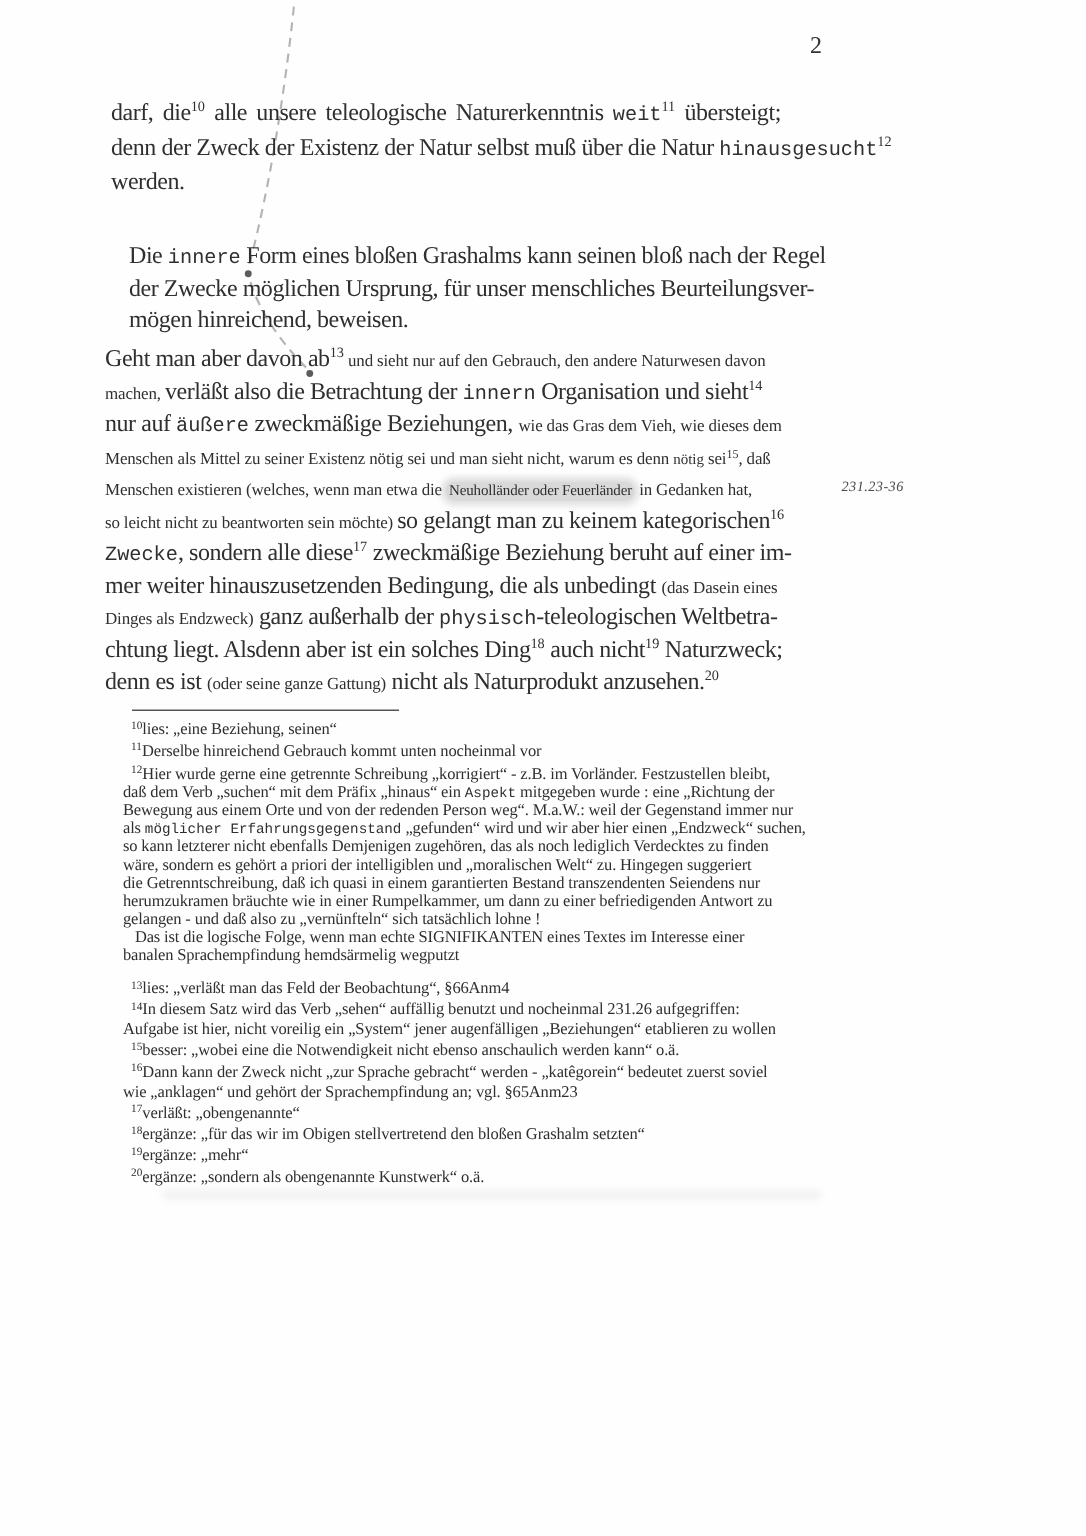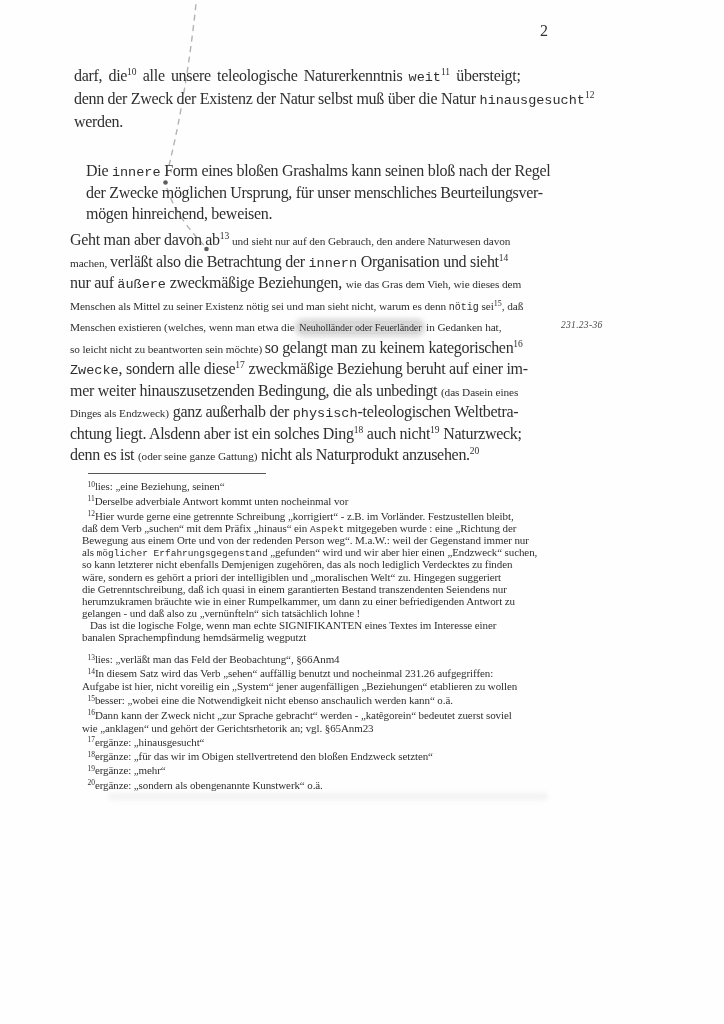--- a/index.html
+++ b/index.html
@@ -13,21 +13,21 @@
   #p1 .ln{line-height:23px;height:23px;}
   #p1 .ln:first-child{word-spacing:2.5px;}
   #p2{left:86px;top:160px;}
   #p3{left:70px;top:229px;}
   #p2 .ln,#p3 .ln{line-height:21.5px;height:21.5px;}
   .ln{white-space:pre;}
   
   .seg-n {font-family:"Liberation Serif",serif;font-size:16px;letter-spacing:-0.3px;}
   .seg-m {font-family:"Liberation Mono",monospace;font-size:13.5px;}
   .seg-s {font-family:"Liberation Serif",serif;font-size:11.3px;letter-spacing:-0.1px;}
-  .seg-ms{font-family:Liberation Mono, monospace;font-size:10px;}
+  .seg-ms{font-family:Liberation Serif, serif;font-size:10px;}
   .seg-hl{font-family:"Liberation Serif",serif;font-size:10px;letter-spacing:-0.1px;
           background:rgba(168,168,168,0.42);
           box-shadow:0 0 4px 3px rgba(168,168,168,0.36);
           border-radius:9px;padding:1px 2px;}
   .seg-sup {font-size:9.5px;position:relative;top:-6px;font-family:"Liberation Serif",serif;letter-spacing:0;}
   .seg-sups{font-size:8px;position:relative;top:-4px;font-family:"Liberation Serif",serif;letter-spacing:0;}
   .seg-f  {font-family:"Liberation Serif",serif;font-size:11px;letter-spacing:-0.1px;}
   .seg-fm {font-family:"Liberation Mono",monospace;font-size:9.5px;margin-top:32px;}
   .seg-fsup{font-size:7.5px;position:relative;top:-3.5px;font-family:"Liberation Serif",serif;}
   #pagenum{position:absolute;left:540px;top:22px;font-size:16px;color:#333;}
@@ -62,29 +62,29 @@
 
   <div class="para" id="p1"><div class="ln"><span class="seg-n">darf, die</span><span class="seg-sup">10</span><span class="seg-n"> alle unsere teleologische Naturerkenntnis </span><span class="seg-m">weit</span><span class="seg-sup">11</span><span class="seg-n"> übersteigt;</span></div><div class="ln"><span class="seg-n">denn der Zweck der Existenz der Natur selbst muß über die Natur </span><span class="seg-m">hinausgesucht</span><span class="seg-sup">12</span></div><div class="ln"><span class="seg-n">werden.</span></div></div>
   <div class="para" id="p2"><div class="ln"><span class="seg-n">Die </span><span class="seg-m">innere</span><span class="seg-n"> Form eines bloßen Grashalms kann seinen bloß nach der Regel</span></div><div class="ln"><span class="seg-n">der Zwecke möglichen Ursprung, für unser menschliches Beurteilungsver-</span></div><div class="ln"><span class="seg-n">mögen hinreichend, beweisen.</span></div></div>
   <div class="para" id="p3"><div class="ln"><span class="seg-n">Geht man aber davon ab</span><span class="seg-sup">13</span><span class="seg-s"> und sieht nur auf den Gebrauch, den andere Naturwesen davon</span></div><div class="ln"><span class="seg-s">machen, </span><span class="seg-n">verläßt also die Betrachtung der </span><span class="seg-m">innern</span><span class="seg-n"> Organisation und sieht</span><span class="seg-sup">14</span></div><div class="ln"><span class="seg-n">nur auf </span><span class="seg-m">äußere</span><span class="seg-n"> zweckmäßige Beziehungen, </span><span class="seg-s">wie das Gras dem Vieh, wie dieses dem</span></div><div class="ln"><span class="seg-s">Menschen als Mittel zu seiner Existenz nötig sei und man sieht nicht, warum es denn </span><span class="seg-ms">nötig</span><span class="seg-s"> sei</span><span class="seg-sups">15</span><span class="seg-s">, daß</span></div><div class="ln"><span class="seg-s">Menschen existieren (welches, wenn man etwa die </span><span class="seg-hl">Neuholländer oder Feuerländer</span><span class="seg-s"> in Gedanken hat,</span></div><div class="ln"><span class="seg-s">so leicht nicht zu beantworten sein möchte) </span><span class="seg-n">so gelangt man zu keinem kategorischen</span><span class="seg-sup">16</span></div><div class="ln"><span class="seg-m">Zwecke</span><span class="seg-n">, sondern alle diese</span><span class="seg-sup">17</span><span class="seg-n"> zweckmäßige Beziehung beruht auf einer im-</span></div><div class="ln"><span class="seg-n">mer weiter hinauszusetzenden Bedingung, die als unbedingt </span><span class="seg-s">(das Dasein eines</span></div><div class="ln"><span class="seg-s">Dinges als Endzweck)</span><span class="seg-n"> ganz außerhalb der </span><span class="seg-m">physisch</span><span class="seg-n">-teleologischen Weltbetra-</span></div><div class="ln"><span class="seg-n">chtung liegt. Alsdenn aber ist ein solches Ding</span><span class="seg-sup">18</span><span class="seg-n"> auch nicht</span><span class="seg-sup">19</span><span class="seg-n"> Naturzweck;</span></div><div class="ln"><span class="seg-n">denn es ist </span><span class="seg-s">(oder seine ganze Gattung)</span><span class="seg-n"> nicht als Naturprodukt anzusehen.</span><span class="seg-sup">20</span></div></div>
 
   <div id="marginnote">231.23-36</div>
 
   <div id="fnrule"></div>
   <div class="fnblock" id="fnb1">
       <div class="fn"><div class="ln"><span class="seg-f"> </span><span class="seg-fsup">10</span><span class="seg-f">lies: „eine Beziehung, seinen“</span></div></div>
-      <div class="fn"><div class="ln"><span class="seg-f"> </span><span class="seg-fsup">11</span><span class="seg-f">Derselbe adverbiale Antwort kommt unten nocheinmal vor</span></div></div>
+      <div class="fn"><div class="ln"><span class="seg-f"> </span><span class="seg-fsup">11</span><span class="seg-f">Derselbe hinreichend Gebrauch kommt unten nocheinmal vor</span></div></div>
       <div class="fn"><div class="ln"><span class="seg-f"> </span><span class="seg-fsup">12</span><span class="seg-f">Hier wurde gerne eine getrennte Schreibung „korrigiert“ - z.B. im Vorländer. Festzustellen bleibt,</span></div><div class="ln"><span class="seg-f">daß dem Verb „suchen“ mit dem Präfix „hinaus“ ein </span><span class="seg-fm">Aspekt</span><span class="seg-f"> mitgegeben wurde : eine „Richtung der</span></div><div class="ln"><span class="seg-f">Bewegung aus einem Orte und von der redenden Person weg“. M.a.W.: weil der Gegenstand immer nur</span></div><div class="ln"><span class="seg-f">als </span><span class="seg-fm">möglicher Erfahrungsgegenstand</span><span class="seg-f"> „gefunden“ wird und wir aber hier einen „Endzweck“ suchen,</span></div><div class="ln"><span class="seg-f">so kann letzterer nicht ebenfalls Demjenigen zugehören, das als noch lediglich Verdecktes zu finden</span></div><div class="ln"><span class="seg-f">wäre, sondern es gehört a priori der intelligiblen und „moralischen Welt“ zu. Hingegen suggeriert</span></div><div class="ln"><span class="seg-f">die Getrenntschreibung, daß ich quasi in einem garantierten Bestand transzendenten Seiendens nur</span></div><div class="ln"><span class="seg-f">herumzukramen bräuchte wie in einer Rumpelkammer, um dann zu einer befriedigenden Antwort zu</span></div><div class="ln"><span class="seg-f">gelangen - und daß also zu „vernünfteln“ sich tatsächlich lohne !</span></div><div class="ln"><span class="seg-f">   Das ist die logische Folge, wenn man echte SIGNIFIKANTEN eines Textes im Interesse einer</span></div><div class="ln"><span class="seg-f">banalen Sprachempfindung hemdsärmelig wegputzt</span></div></div>
     </div>
   <div class="fnblock" id="fnb2">
       <div class="fn"><div class="ln"><span class="seg-f"> </span><span class="seg-fsup">13</span><span class="seg-f">lies: „verläßt man das Feld der Beobachtung“, §66Anm4</span></div></div>
       <div class="fn"><div class="ln"><span class="seg-f"> </span><span class="seg-fsup">14</span><span class="seg-f">In diesem Satz wird das Verb „sehen“ auffällig benutzt und nocheinmal 231.26 aufgegriffen:</span></div><div class="ln"><span class="seg-f">Aufgabe ist hier, nicht voreilig ein „System“ jener augenfälligen „Beziehungen“ etablieren zu wollen</span></div></div>
       <div class="fn"><div class="ln"><span class="seg-f"> </span><span class="seg-fsup">15</span><span class="seg-f">besser: „wobei eine die Notwendigkeit nicht ebenso anschaulich werden kann“ o.ä.</span></div></div>
-      <div class="fn"><div class="ln"><span class="seg-f"> </span><span class="seg-fsup">16</span><span class="seg-f">Dann kann der Zweck nicht „zur Sprache gebracht“ werden - „katêgorein“ bedeutet zuerst soviel</span></div><div class="ln"><span class="seg-f">wie „anklagen“ und gehört der Gerichtsrhetorik an; vgl. §65Anm23</span></div></div>
-      <div class="fn"><div class="ln"><span class="seg-f"> </span><span class="seg-fsup">17</span><span class="seg-f">ergänze: „hinausgesucht“</span></div></div>
-      <div class="fn"><div class="ln"><span class="seg-f"> </span><span class="seg-fsup">18</span><span class="seg-f">ergänze: „für das wir im Obigen stellvertretend den bloßen Endzweck setzten“</span></div></div>
+      <div class="fn"><div class="ln"><span class="seg-f"> </span><span class="seg-fsup">16</span><span class="seg-f">Dann kann der Zweck nicht „zur Sprache gebracht“ werden - „katêgorein“ bedeutet zuerst soviel</span></div><div class="ln"><span class="seg-f">wie „anklagen“ und gehört der Sprachempfindung an; vgl. §65Anm23</span></div></div>
+      <div class="fn"><div class="ln"><span class="seg-f"> </span><span class="seg-fsup">17</span><span class="seg-f">verläßt: „obengenannte“</span></div></div>
+      <div class="fn"><div class="ln"><span class="seg-f"> </span><span class="seg-fsup">18</span><span class="seg-f">ergänze: „für das wir im Obigen stellvertretend den bloßen Grashalm setzten“</span></div></div>
       <div class="fn"><div class="ln"><span class="seg-f"> </span><span class="seg-fsup">19</span><span class="seg-f">ergänze: „mehr“</span></div></div>
       <div class="fn"><div class="ln"><span class="seg-f"> </span><span class="seg-fsup">20</span><span class="seg-f">ergänze: „sondern als obengenannte Kunstwerk“ o.ä.</span></div></div>
     </div>
 
   <div id="smudge"></div>
 
 </div>
 
 </body></html>

